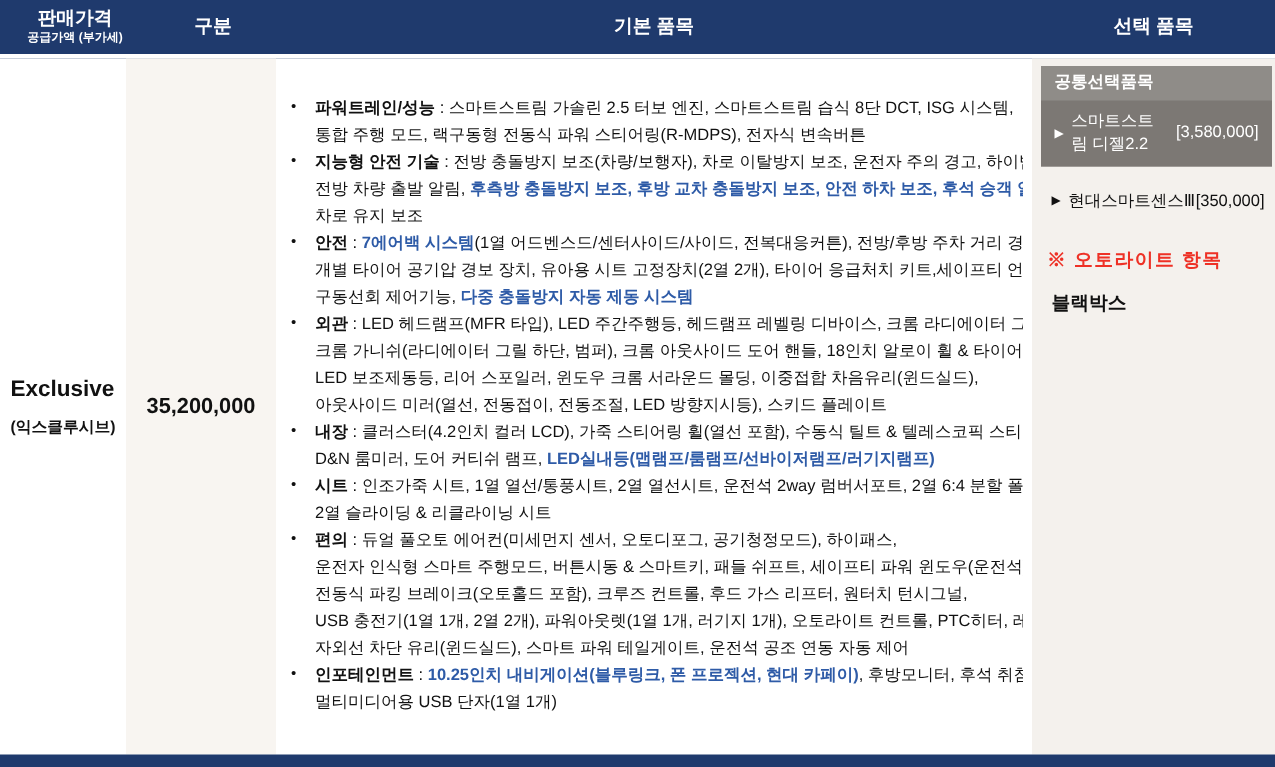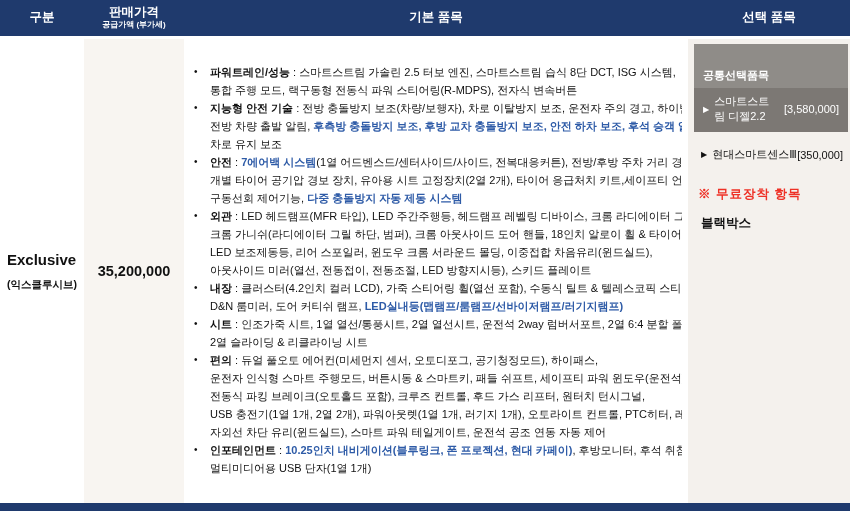--- a/index.html
+++ b/index.html
@@ -25,43 +25,43 @@
   .col-price{width:100px;background:#f8f5f1;display:flex;align-items:center;justify-content:center;
              font-weight:bold;font-size:14.5px;}
   .col-items{flex:1;padding:24px 6px 0 2px;font-size:11px;line-height:18px;min-width:0;}
   .fline{position:relative;padding-left:24px;white-space:nowrap;overflow:hidden;}
   .fline .bu{position:absolute;left:8px;top:0;font-size:10px;}
   .seg-b{font-weight:bold;}
   .seg-blue{font-weight:bold;color:#2e5ba7;}
   
   .col-opts{width:162px;background:#f4f1ed;box-sizing:border-box;padding:5px 2px 0 6px;font-size:11px;}
   .optbox{background:#8f8c88;color:#fff;}
-  .optbox-title{padding:24px 9px 5px;font-weight:bold;font-size:11px;}
+  .optbox-title{padding:3px 9px 5px;font-weight:bold;font-size:11px;}
   .optbox-item{background:#7c7874;padding:6px 9px 8px;display:flex;align-items:center;gap:5px;cursor:pointer;}
   .optbox-item .mk{font-size:8px;}
   .opt-item{display:flex;align-items:center;padding:15px 5px 0 7px;color:#111;cursor:pointer;}
   .opt-item .mk{font-size:8px;margin-right:5px;}
   .opt-item .pr{margin-left:auto;}
   .free-title{color:#ee3126;font-weight:bold;font-size:12.5px;letter-spacing:1px;padding:24px 5px 0 4px;}
   .free-item{font-weight:bold;font-size:12.5px;padding:12px 5px 0 7px;}
   
   .ftr{flex:0 0 8px;background:#1f3a6d;}
 </style>
 </head>
 <body>
 
 <div class="sheet">
 
   <div class="hdr">
-    <div class="hcell h-cat">
-      <span>구분</span>
-    </div>
     <div class="hcell h-price">
       <span>판매가격</span>
       <span class="hsub">공급가액 (부가세)</span>
+    </div>
+    <div class="hcell h-cat">
+      <span>구분</span>
     </div>
     <div class="hcell h-items">
       <span>기본 품목</span>
     </div>
     <div class="hcell h-opts">
       <span>선택 품목</span>
     </div>
   </div>
 
   <div class="bodyrow">
@@ -110,21 +110,21 @@
           <span class="mk">▶</span>
           <span>스마트스트림 디젤2.2</span>
           <span>[3,580,000]</span>
         </div>
       </div>
       <div class="opt-item">
         <span class="mk">▶</span>
         <span>현대스마트센스Ⅲ</span>
         <span class="pr">[350,000]</span>
       </div>
-      <div class="free-title">※ 무료장착 항목</div>
+      <div class="free-title">※ 오토라이트 항목</div>
       <div class="free-item">블랙박스</div>
     </div>
 
   </div>
 
   <div class="ftr"></div>
 
 </div>
 
 </body></html>

